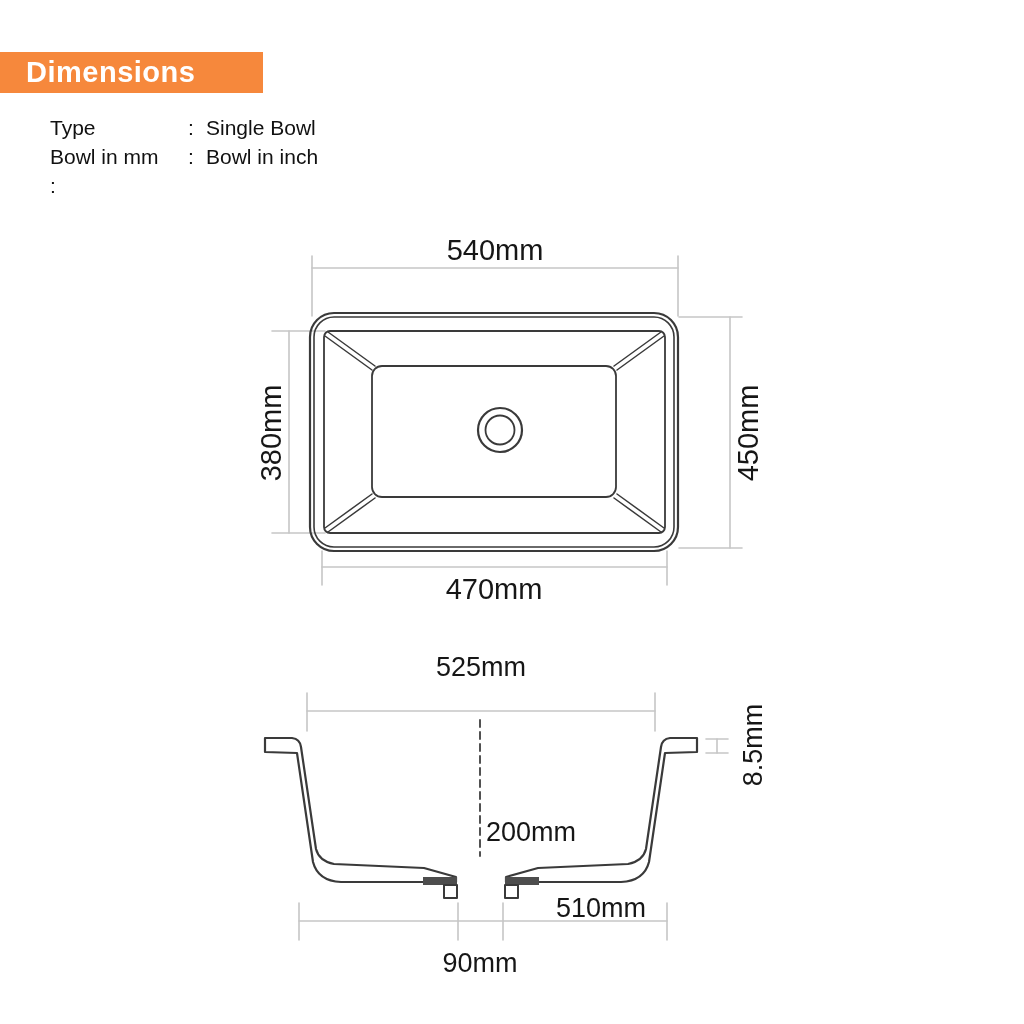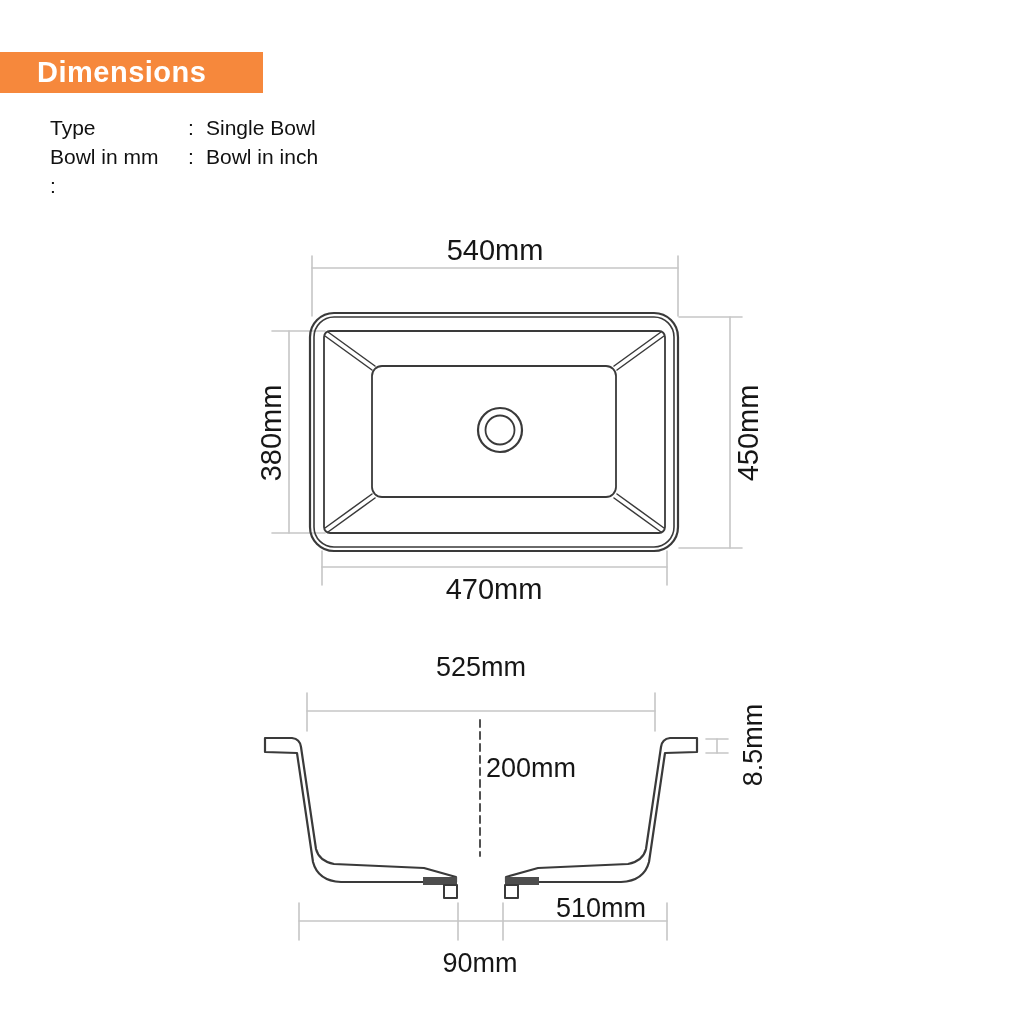--- a/index.html
+++ b/index.html
@@ -3,21 +3,21 @@
 <meta charset="utf-8">
 <style>
   html,body{margin:0;padding:0;background:#ffffff;}
   #canvas{
     position:relative;width:1024px;height:1024px;background:#ffffff;overflow:hidden;
     font-family:"Liberation Sans","DejaVu Sans",sans-serif;color:#141414;
   }
   #banner{
     position:absolute;left:0;top:52px;width:263px;height:41px;
     background:#F6883C;color:#ffffff;font-weight:bold;font-size:29px;
-    line-height:41px;padding-left:37px;box-sizing:border-box;letter-spacing:0.5px;
+    line-height:41px;padding-left:26px;box-sizing:border-box;letter-spacing:0.5px;
   }
   #specs{
     position:absolute;left:50px;top:114px;
     display:grid;grid-template-columns:138px 18px auto;
     font-size:21px;line-height:28px;color:#111111;row-gap:1px;
   }
   #specs span{white-space:nowrap;}
   svg{position:absolute;left:0;top:0;}
   .dim-label{
     position:absolute;font-size:29px;color:#161616;white-space:nowrap;
@@ -122,18 +122,18 @@
       </g>
     </g>
   </svg>
 
   <div class="dim-label" style="left:495px;top:250px;">540mm</div>
   <div class="dim-label rot" style="left:748px;top:433px;">450mm</div>
   <div class="dim-label rot" style="left:271px;top:433px;">380mm</div>
   <div class="dim-label" style="left:494px;top:589px;">470mm</div>
 
   <div class="dim-label small" style="left:481px;top:667px;">525mm</div>
-  <div class="dim-label small" style="left:531px;top:768px;text-align:right;">200mm</div>
+  <div class="dim-label small" style="left:531px;top:832px;text-align:right;">200mm</div>
   <div class="dim-label small rot" style="left:753px;top:745px;">8.5mm</div>
   <div class="dim-label small" style="left:585px;top:908px;margin-left:16px;">510mm</div>
   <div class="dim-label small" style="left:480px;top:963px;">90mm</div>
 
 </div>
 
 </body></html>

